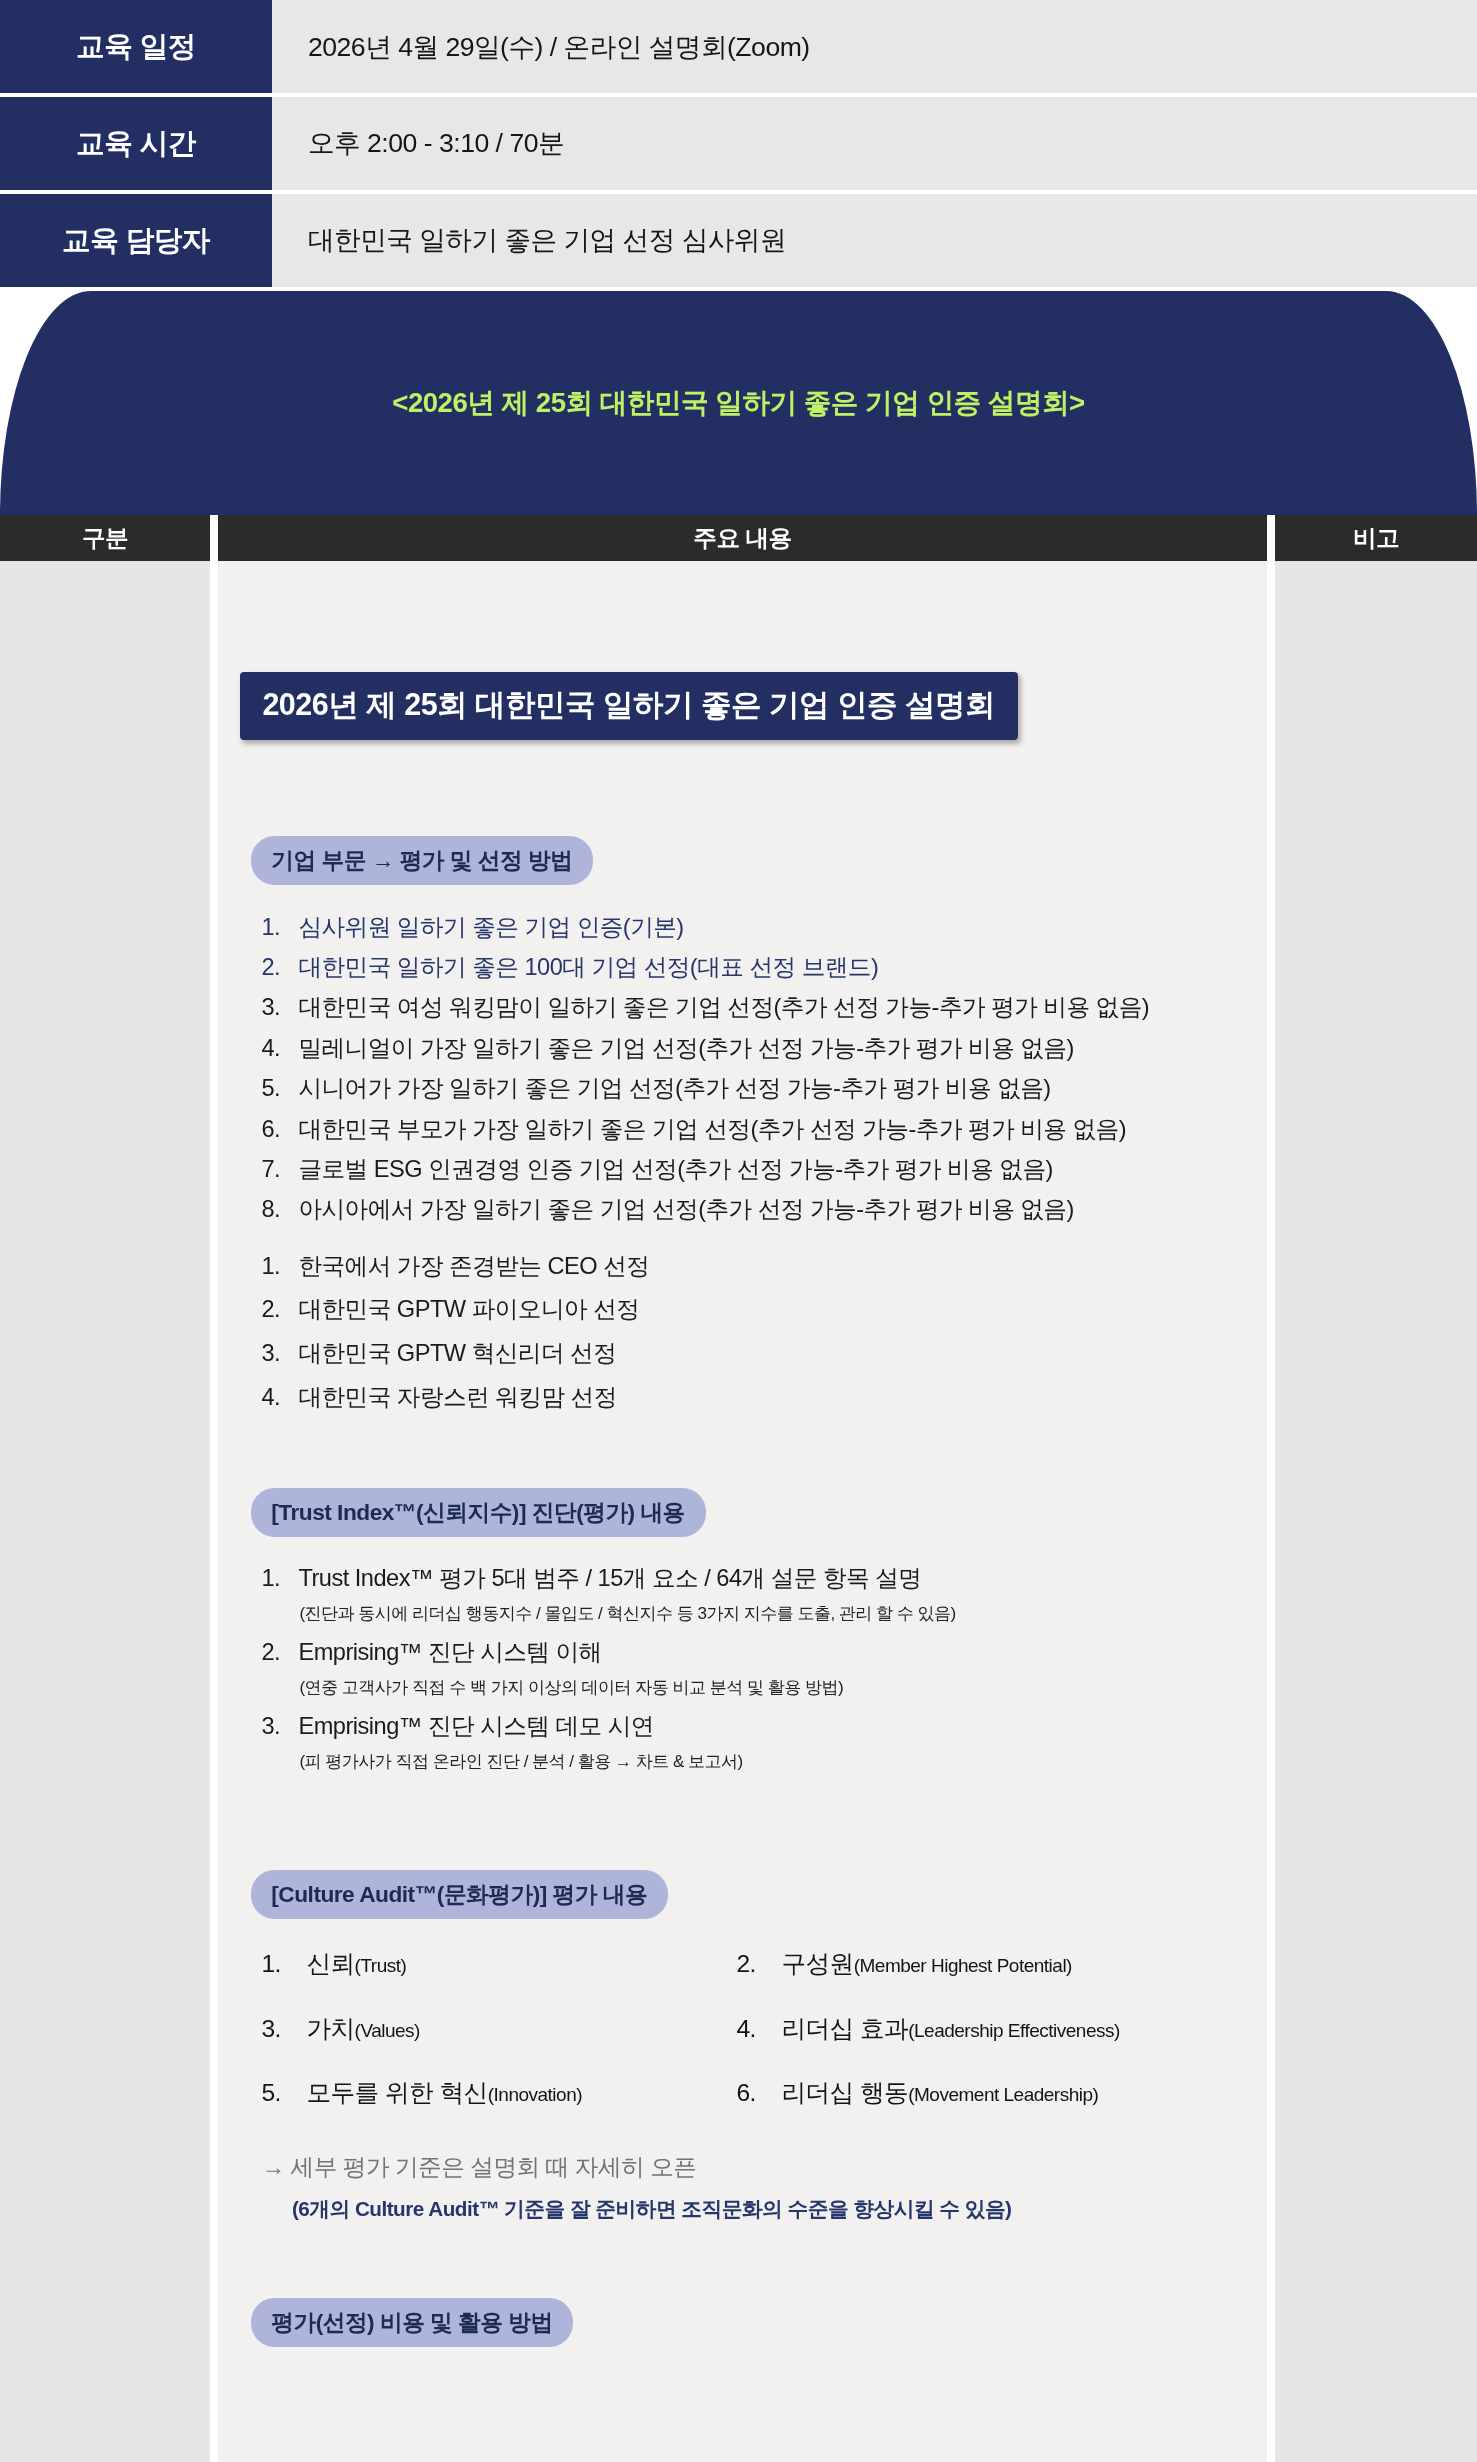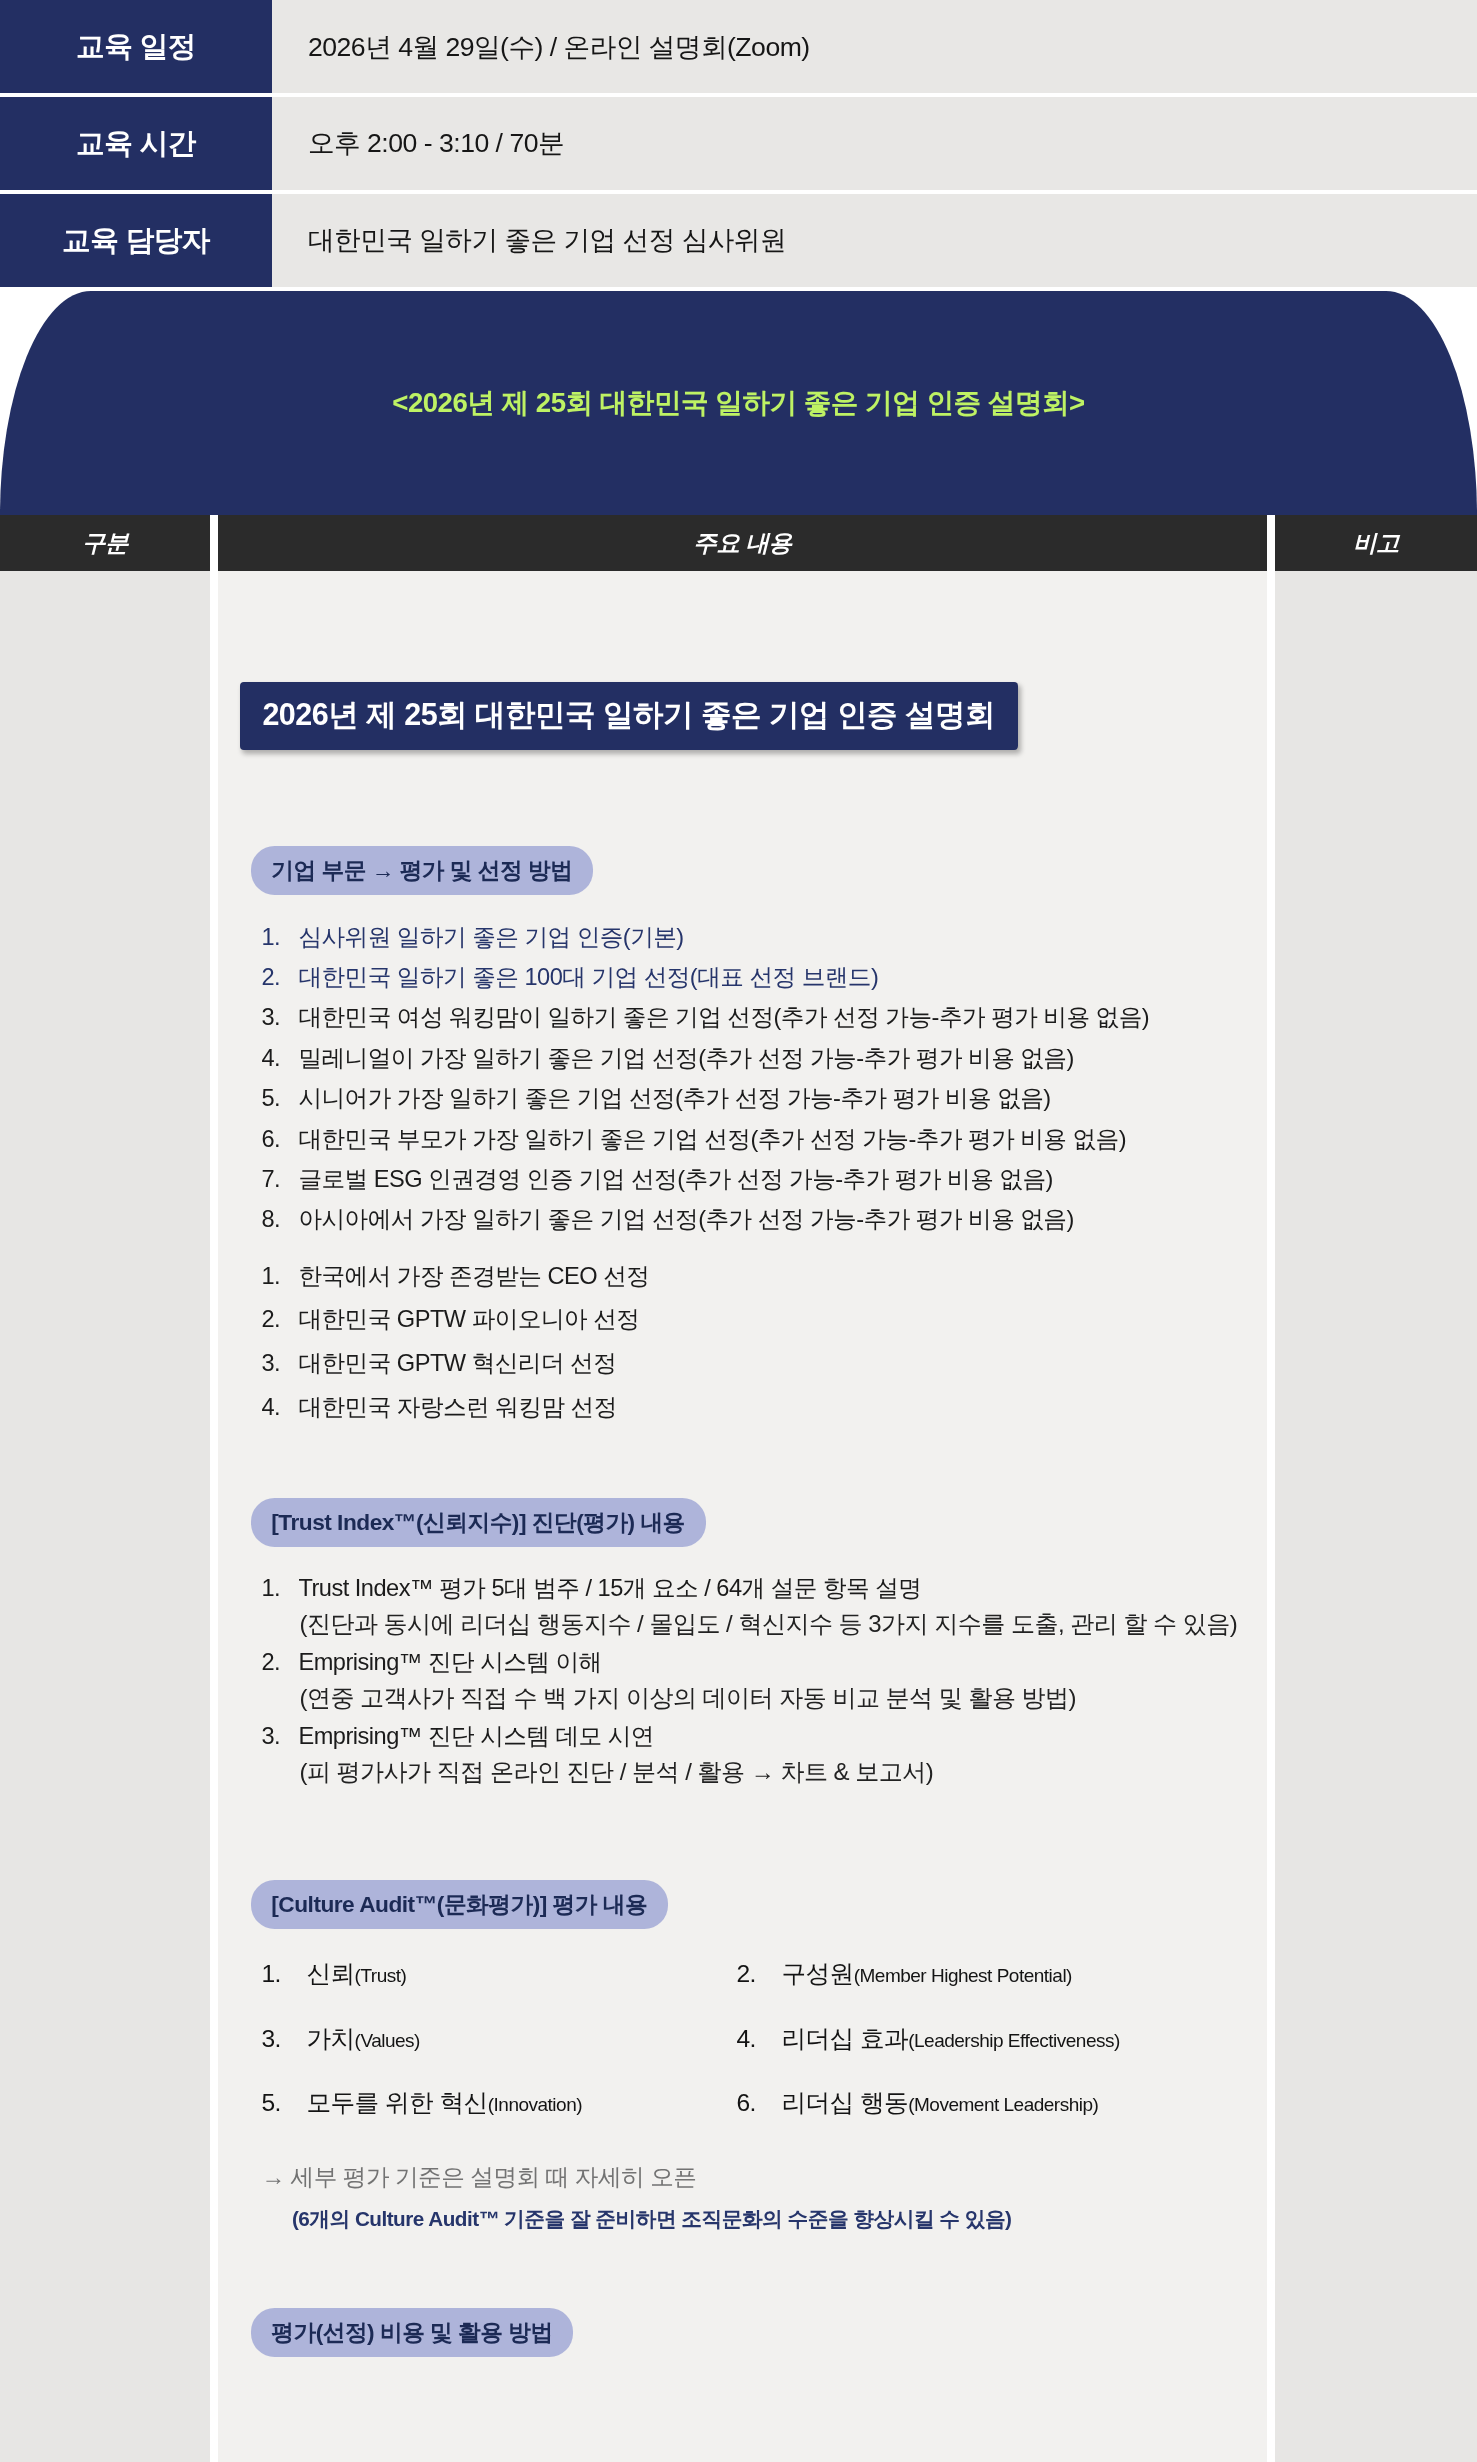--- a/index.html
+++ b/index.html
@@ -32,21 +32,21 @@
     padding-left:36px;font-size:26.6px;color:#161616;letter-spacing:-0.5px;
   }
   
   .banner{
     height:224px;margin-top:3.4px;background:var(--navy);
     border-radius:91px 91px 0 0 / 224px 224px 0 0;
     display:flex;align-items:center;justify-content:center;
   }
   .banner-title{color:#bef264;font-size:27.6px;font-weight:700;letter-spacing:-0.5px;}
   
-  .thead{display:flex;height:56px;font-style:italic;}
+  .thead{display:flex;height:46px;}
   .th{background:var(--dark);color:#fff;display:flex;align-items:center;justify-content:center;font-size:23.6px;font-weight:700;letter-spacing:-0.5px;}
   .c1{width:210px;flex:none;}
   .c2{flex:1;}
   .c3{width:202px;flex:none;}
   .vgap{width:8.4px;flex:none;background:#fff;}
   .tbody{display:flex;min-height:2022px;}
   .cat-cell{
     width:210px;flex:none;background:var(--side-gray);
     display:flex;flex-direction:column;align-items:center;justify-content:center;
     gap:41px;font-size:25.6px;font-weight:600;color:#2a2a2a;letter-spacing:-0.5px;
@@ -77,21 +77,21 @@
   .mt-pill-cost{margin-top:75px;}
   .nlist{margin-top:28.6px;}
   .nlist .item{display:flex;margin-bottom:12.8px;font-size:23.6px;line-height:27.6px;letter-spacing:-0.5px;color:var(--ink);}
   .nlist .item.navy{color:var(--item-navy);}
   .nlist .num{width:37px;flex:none;}
   .list-individual .item{margin-bottom:16.3px;}
   .trust-list{margin-top:27.6px;}
   .trust-item{margin-bottom:13.8px;}
   .trust-main{display:flex;font-size:23.6px;line-height:27.6px;letter-spacing:-0.5px;}
   .trust-main .num{width:37px;flex:none;}
-  .trust-sub{margin:9.8px 0 0 38px;font-size:24px;line-height:23px;color:#222;letter-spacing:-0.5px;}
+  .trust-sub{margin:9.8px 0 0 38px;font-size:17px;line-height:23px;color:#222;letter-spacing:-0.5px;}
   .culture-grid{display:grid;grid-template-columns:475px 1fr;row-gap:31.5px;margin-top:28.6px;}
   .culture-item{display:flex;align-items:baseline;font-size:24.6px;letter-spacing:-0.5px;color:#141414;}
   .culture-item .num{width:45px;flex:none;}
   .culture-item .en{font-size:19px;}
   .note-arrow{margin-top:42px;font-size:23.6px;color:#737373;letter-spacing:-0.5px;}
   .note-sub{margin:11.8px 0 0 30.5px;font-size:20.7px;font-weight:600;color:var(--item-navy);letter-spacing:-0.5px;}
 </style>
 </head>
 <body>
 

